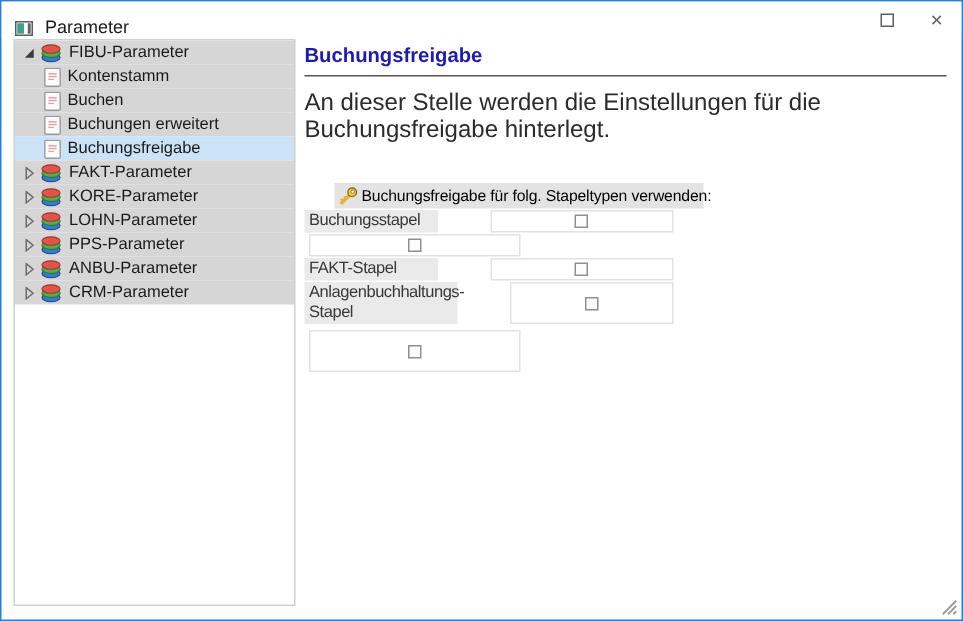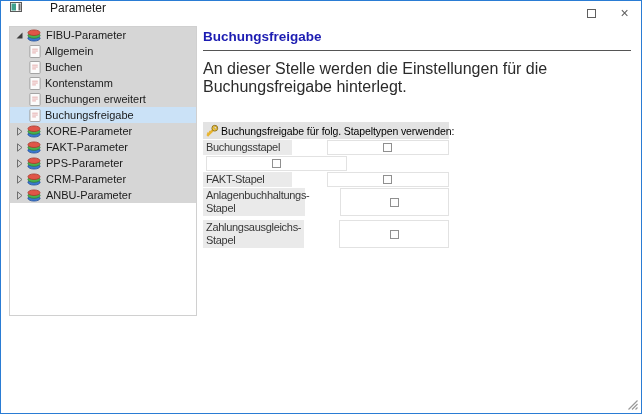--- a/index.html
+++ b/index.html
@@ -11,40 +11,39 @@
     position: relative;
     width: 642px; height: 414px;
     background: #fff;
     border: 1px solid #2a7cd4;
     overflow: hidden;
   }
 
   
   .titlebar {
     height: 24px;
-    display: flex; align-items: flex-start;
+    display: flex; align-items: flex-end;
     padding-left: 9px;
     background: #fff;
-    gap: 20px;
   }
   .titlebar-icon { width: 12px; height: 12px; flex: 0 0 auto; }
   .title-text { margin-left: 8px; font-size: 12px; color: #1a1a1a; }
   .win-controls { margin-left: auto; display: flex; height: 24px; }
   .ctrl-btn {
     width: 33px; height: 24px;
     display: flex; align-items: center; justify-content: center;
     color: #5f5f5f; cursor: default;
   }
   .maximize-glyph { width: 9px; height: 9px; border: 1px solid #5f5f5f; }
   .close-glyph { font-size: 14px; line-height: 14px; }
 
   
   .tree {
     position: absolute; left: 8px; top: 25px;
-    width: 188px; height: 290px;
+    width: 188px; height: 378px;
     background: #fff;
     border: 1px solid #d0d0d0;
     overflow: hidden;
   }
   .tree-row {
     height: 16px;
     display: flex; align-items: center;
     background: #d6d6d6;
     font-size: 11px; color: #1a1a1a;
     white-space: nowrap;
@@ -67,21 +66,21 @@
   .rule { width: 428px; height: 0; border-top: 1px solid #555; margin-top: 6px; }
   .desc { margin-top: 9px; font-size: 16px; color: #2b2b2b; }
 
   .settings-table { margin-top: 26px; width: 246px; font-size: 11px; }
   .table-header {
     width: 246px; height: 17px;
     background: #e3e3e3;
     display: flex; align-items: center;
     padding-left: 2px;
     font-size: 10.5px; letter-spacing: -0.1px;
-    color: #000; white-space: nowrap;
+    color: #000; white-space: nowrap; margin-left: 20px;
   }
   .ic-key { width: 14px; height: 14px; flex: 0 0 auto; margin-right: 2px; }
 
   .t-row { display: flex; margin-top: 1px; gap: 32px; }
   .t-row.gap { margin-top: 4px; }
   .t-row.h1 { height: 15px; }
   .t-row.h2 { height: 28px; }
   .t-label {
     width: 102px;
     background: #eaeaea;
@@ -168,106 +167,109 @@
     <div class="tree-row parent">
       <svg class="expander">
           <use href="#sym-exp-open"></use>
         </svg>
       <svg class="ic-layers">
           <use href="#sym-layers"></use>
         </svg>
       <span>FIBU-Parameter</span>
     </div>
 
+
     <div class="tree-row child">
       <svg class="ic-page">
           <use href="#sym-page"></use>
         </svg>
-      <span>Allgemein</span>
+      <span>Kontenstamm</span>
     </div>
 
     <div class="tree-row child">
       <svg class="ic-page">
           <use href="#sym-page"></use>
         </svg>
       <span>Buchen</span>
     </div>
 
+
     <div class="tree-row child">
       <svg class="ic-page">
           <use href="#sym-page"></use>
         </svg>
-      <span>Kontenstamm</span>
-    </div>
-
-
-    <div class="tree-row child">
-      <svg class="ic-page">
-          <use href="#sym-page"></use>
-        </svg>
       <span>Buchungen erweitert</span>
     </div>
 
     <div class="tree-row child selected">
       <svg class="ic-page">
           <use href="#sym-page"></use>
         </svg>
       <span>Buchungsfreigabe</span>
     </div>
 
 
     <div class="tree-row parent">
       <svg class="expander">
           <use href="#sym-exp-closed"></use>
         </svg>
       <svg class="ic-layers">
           <use href="#sym-layers"></use>
         </svg>
+      <span>FAKT-Parameter</span>
+    </div>
+
+    <div class="tree-row parent">
+      <svg class="expander">
+          <use href="#sym-exp-closed"></use>
+        </svg>
+      <svg class="ic-layers">
+          <use href="#sym-layers"></use>
+        </svg>
       <span>KORE-Parameter</span>
     </div>
 
     <div class="tree-row parent">
       <svg class="expander">
           <use href="#sym-exp-closed"></use>
         </svg>
       <svg class="ic-layers">
           <use href="#sym-layers"></use>
         </svg>
-      <span>FAKT-Parameter</span>
-    </div>
-
+      <span>LOHN-Parameter</span>
+    </div>
 
     <div class="tree-row parent">
       <svg class="expander">
           <use href="#sym-exp-closed"></use>
         </svg>
       <svg class="ic-layers">
           <use href="#sym-layers"></use>
         </svg>
       <span>PPS-Parameter</span>
     </div>
 
     <div class="tree-row parent">
       <svg class="expander">
           <use href="#sym-exp-closed"></use>
         </svg>
       <svg class="ic-layers">
           <use href="#sym-layers"></use>
         </svg>
+      <span>ANBU-Parameter</span>
+    </div>
+
+    <div class="tree-row parent">
+      <svg class="expander">
+          <use href="#sym-exp-closed"></use>
+        </svg>
+      <svg class="ic-layers">
+          <use href="#sym-layers"></use>
+        </svg>
       <span>CRM-Parameter</span>
-    </div>
-
-    <div class="tree-row parent">
-      <svg class="expander">
-          <use href="#sym-exp-closed"></use>
-        </svg>
-      <svg class="ic-layers">
-          <use href="#sym-layers"></use>
-        </svg>
-      <span>ANBU-Parameter</span>
     </div>
 
   </div>
 
   <div class="content">
     <h1 class="page-title">Buchungsfreigabe</h1>
     <div class="rule"></div>
     <div class="desc">An dieser Stelle werden die Einstellungen für die Buchungsfreigabe hinterlegt.</div>
 
     <div class="settings-table">
@@ -300,21 +302,20 @@
 
 
       <div class="t-row h2">
         <div class="t-label">Anlagenbuchhaltungs-Stapel</div>
         <div class="t-check">
           <span class="cb"></span>
         </div>
       </div>
 
       <div class="t-row h2 gap">
-        <div class="t-label">Zahlungsausgleichs-Stapel</div>
         <div class="t-check">
           <span class="cb"></span>
         </div>
       </div>
     </div>
   </div>
 
   <svg class="resize-grip">
       <use href="#sym-grip"></use>
     </svg>

